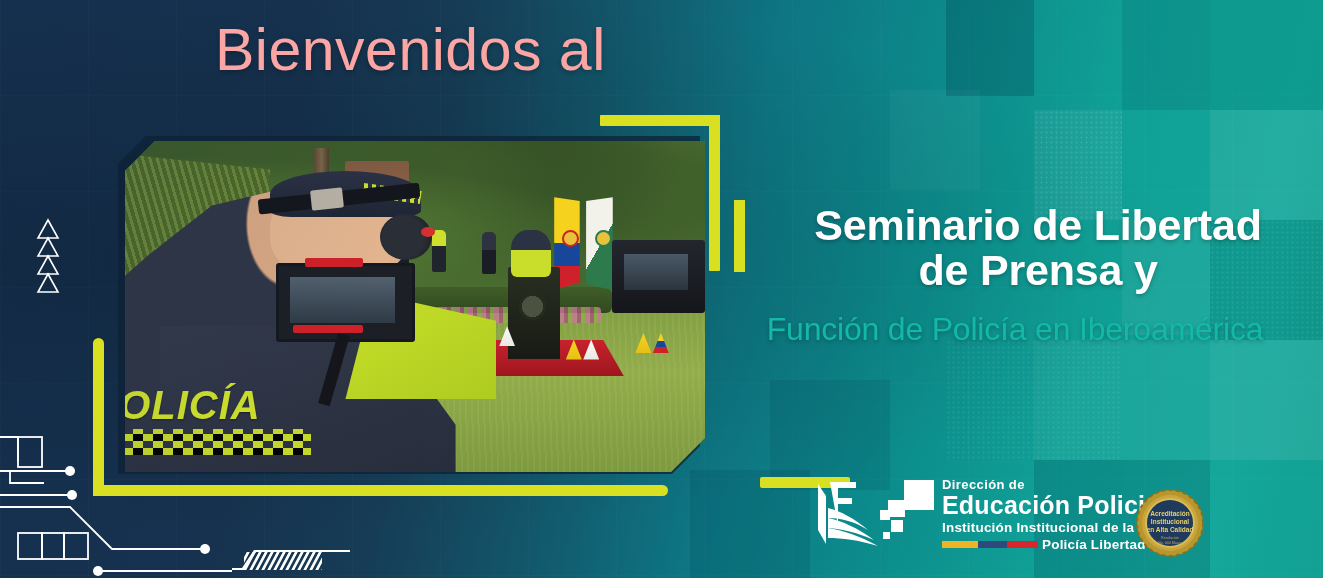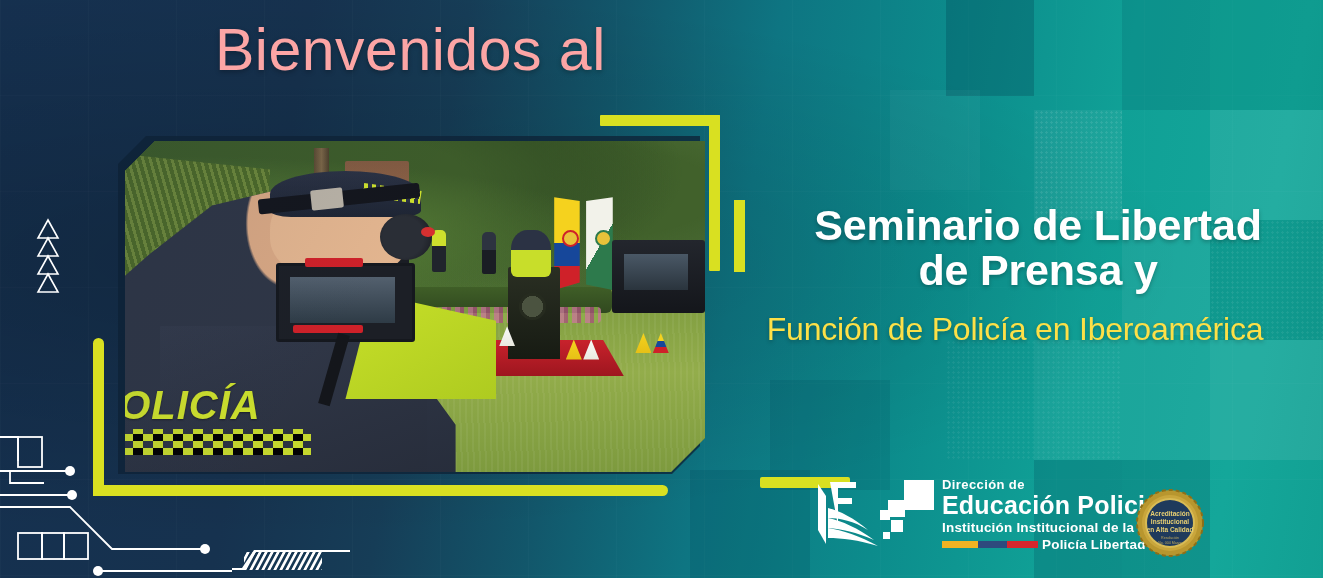--- a/index.html
+++ b/index.html
@@ -282,21 +282,21 @@
     position:absolute;left:734px;top:200px;width:11px;height:72px;background:#d9e021;
   }
   .title-main{
     position:absolute;left:758px;top:203px;width:560px;
     color:#ffffff;font-weight:bold;font-size:43px;line-height:1.04;
     text-align:center;letter-spacing:-.2px;
     text-shadow:0 2px 4px rgba(0,0,0,.25);
   }
   .title-sub{
     position:absolute;left:715px;top:312px;width:600px;
-    color:#fde047;font-size:32px;line-height:1.1;
+    color:#14b8a6;font-size:32px;line-height:1.1;
     text-align:center;letter-spacing:-.2px;
     text-shadow:0 2px 4px rgba(0,0,0,.25);
   }
 
   
   .tri-stack{position:absolute;left:27px;top:218px;width:42px;height:78px;}
   .tri-stack svg{display:block;}
   .circuit{position:absolute;left:0;top:425px;width:300px;height:153px;}
   .hatch{position:absolute;left:232px;top:546px;width:118px;height:24px;}
 

